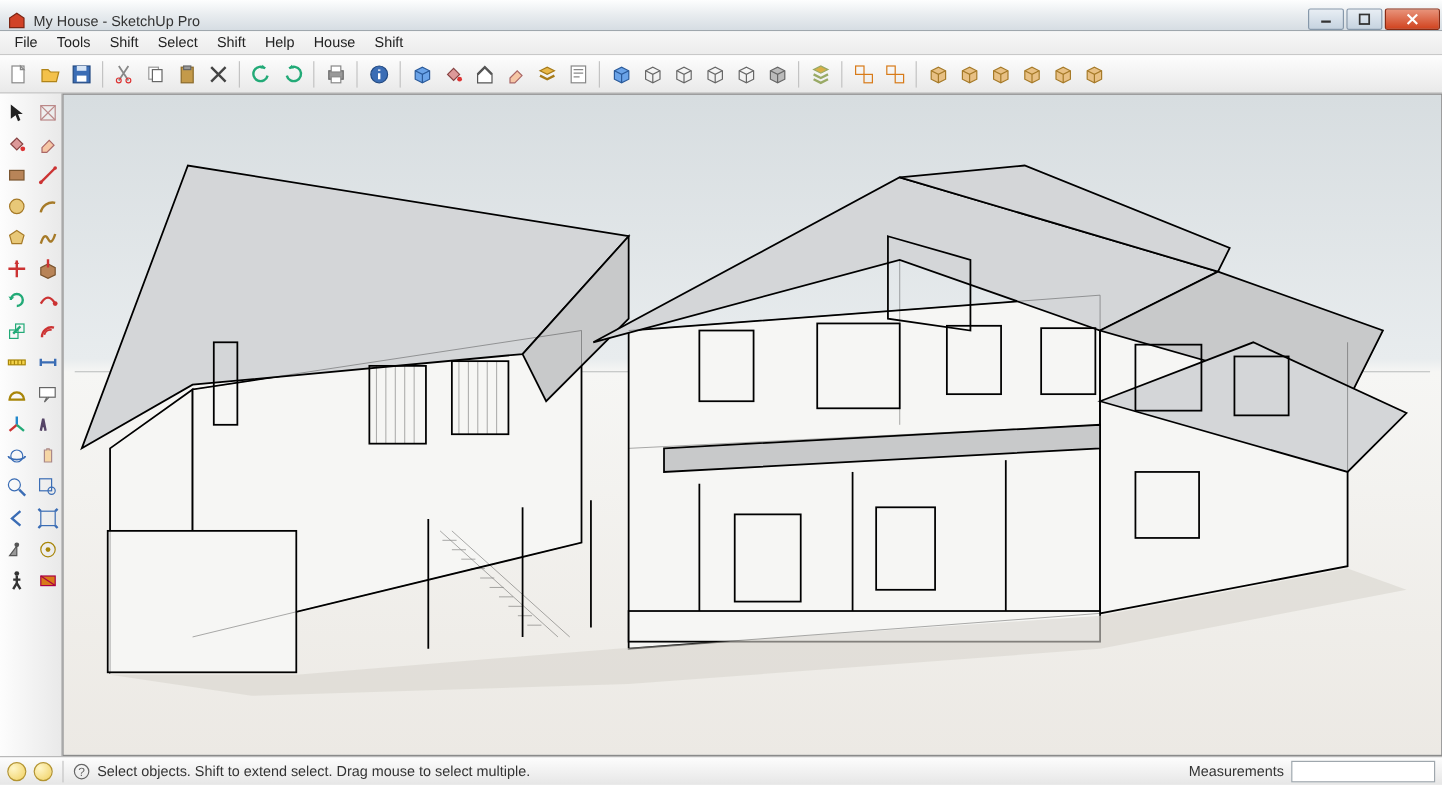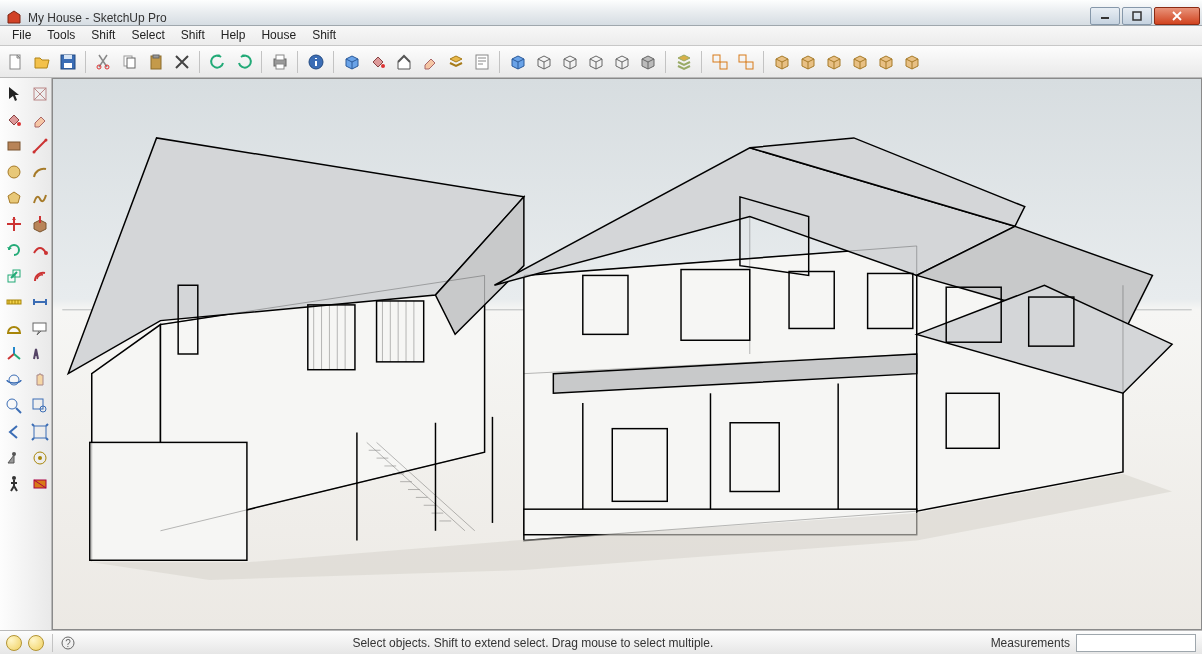--- a/index.html
+++ b/index.html
@@ -102,21 +102,21 @@
   padding: 0 6px;
   gap: 6px;
 }
 .status-icon {
   width: 16px; height: 16px;
   border-radius: 50%;
   border: 1px solid #b39432;
   background: radial-gradient(circle at 30% 30%, #fff6c8, #f0d060);
 }
 .status-sep { width:1px; height:18px; background:#c3c3c3; margin: 0 2px;}
-.status-text { color: #333; flex: 1; text-align: center; }
+.status-text { color: #333; flex: 1; }
 .measure-label { color:#333; }
 .measure-box {
   width: 120px; height: 18px;
   background: #fff; border: 1px solid #9fa7ad;
 }
 svg .st { stroke:#000; stroke-width:1.5; fill:none; }
 svg .light { stroke:#000; stroke-width:0.6; fill:none; opacity:0.45; }
 svg .roof { fill:#d4d6d8; stroke:#000; stroke-width:1.5; }
 svg .wall { fill:#f6f6f4; stroke:#000; stroke-width:1.5; }
 svg .dark { fill:#c8c9ca; stroke:#000; stroke-width:1.5; }

